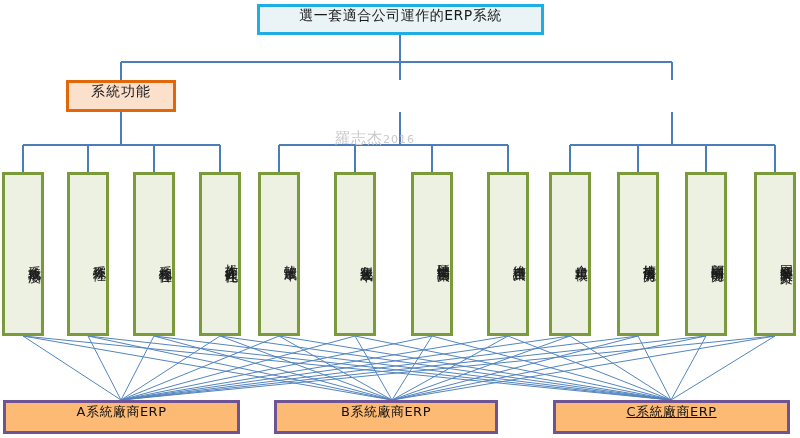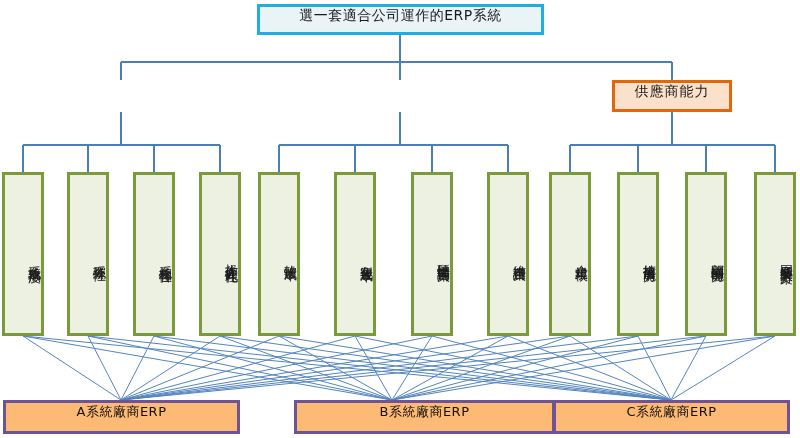--- a/index.html
+++ b/index.html
@@ -110,27 +110,30 @@
         <line x1="638" y1="336" x2="671" y2="400"></line>
       <line x1="706" y1="336" x2="121" y2="400"></line>
         <line x1="706" y1="336" x2="392" y2="400"></line>
         <line x1="706" y1="336" x2="671" y2="400"></line>
       <line x1="775" y1="336" x2="121" y2="400"></line>
         <line x1="775" y1="336" x2="392" y2="400"></line>
         <line x1="775" y1="336" x2="671" y2="400"></line>
     </g>
   </svg>
 
+  <div class="watermark" style="left:335px;top:129px;">
+    <span>羅志杰</span><span class="wm-year">2016</span>
+  </div>
 
   <div class="node goal" style="left:257px;top:4px;width:287px;height:31px;">
     <span>選一套適合公司運作的ERP系統</span>
   </div>
 
-  <div class="node crit" style="left:612px;top:80px;width:120px;height:32px;">
-    <span>供應商能力</span>
+  <div class="node crit" style="left:66px;top:80px;width:110px;height:32px;">
+    <span>系統功能</span>
   </div>
 
   <div class="node sub" style="left:2px;top:172px;width:42px;height:164px;">
     <span>系統成熟度</span>
   </div>
   <div class="node sub" style="left:67px;top:172px;width:42px;height:164px;">
     <span>系統彈性</span>
   </div>
   <div class="node sub" style="left:133px;top:172px;width:42px;height:164px;">
     <span>系統相容性</span>
@@ -161,20 +164,20 @@
   <div class="node sub" style="left:685px;top:172px;width:42px;height:164px;">
     <span>顧問輔導能力</span>
   </div>
   <div class="node sub" style="left:754px;top:172px;width:42px;height:164px;">
     <span>同產業解決方案</span>
   </div>
 
   <div class="node alt" style="left:3px;top:400px;width:237px;height:34px;">
     <span>A系統廠商ERP</span>
   </div>
-  <div class="node alt" style="left:274px;top:400px;width:261px;height:34px;margin-left:20px;">
+  <div class="node alt" style="left:274px;top:400px;width:224px;height:34px;">
     <span>B系統廠商ERP</span>
   </div>
-  <div class="node alt" style="left:553px;top:400px;width:237px;height:34px;">
+  <div class="node alt" style="left:553px;top:400px;width:237px;height:34px;text-decoration:underline;">
     <span>C系統廠商ERP</span>
   </div>
 
 </div>
 
 </body></html>

